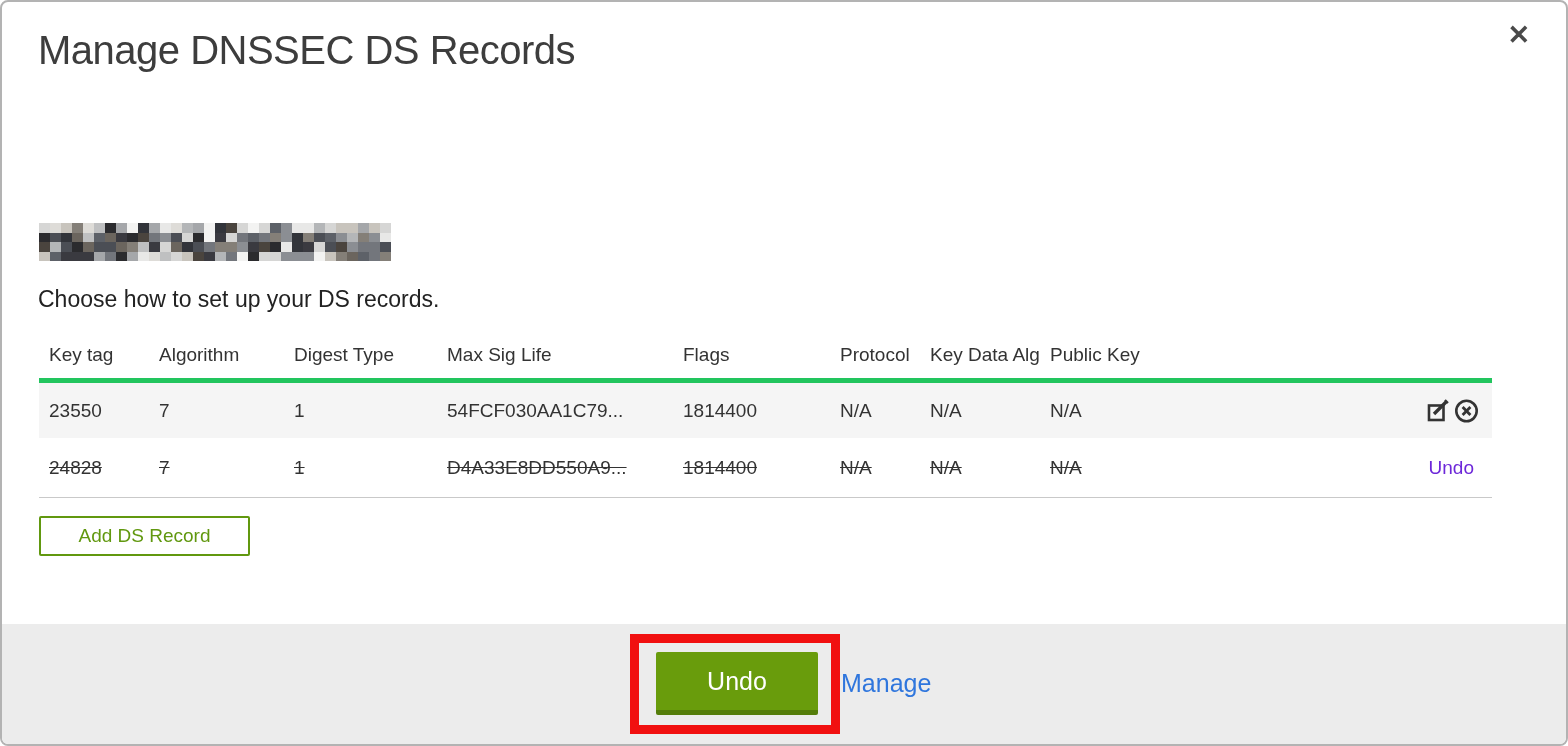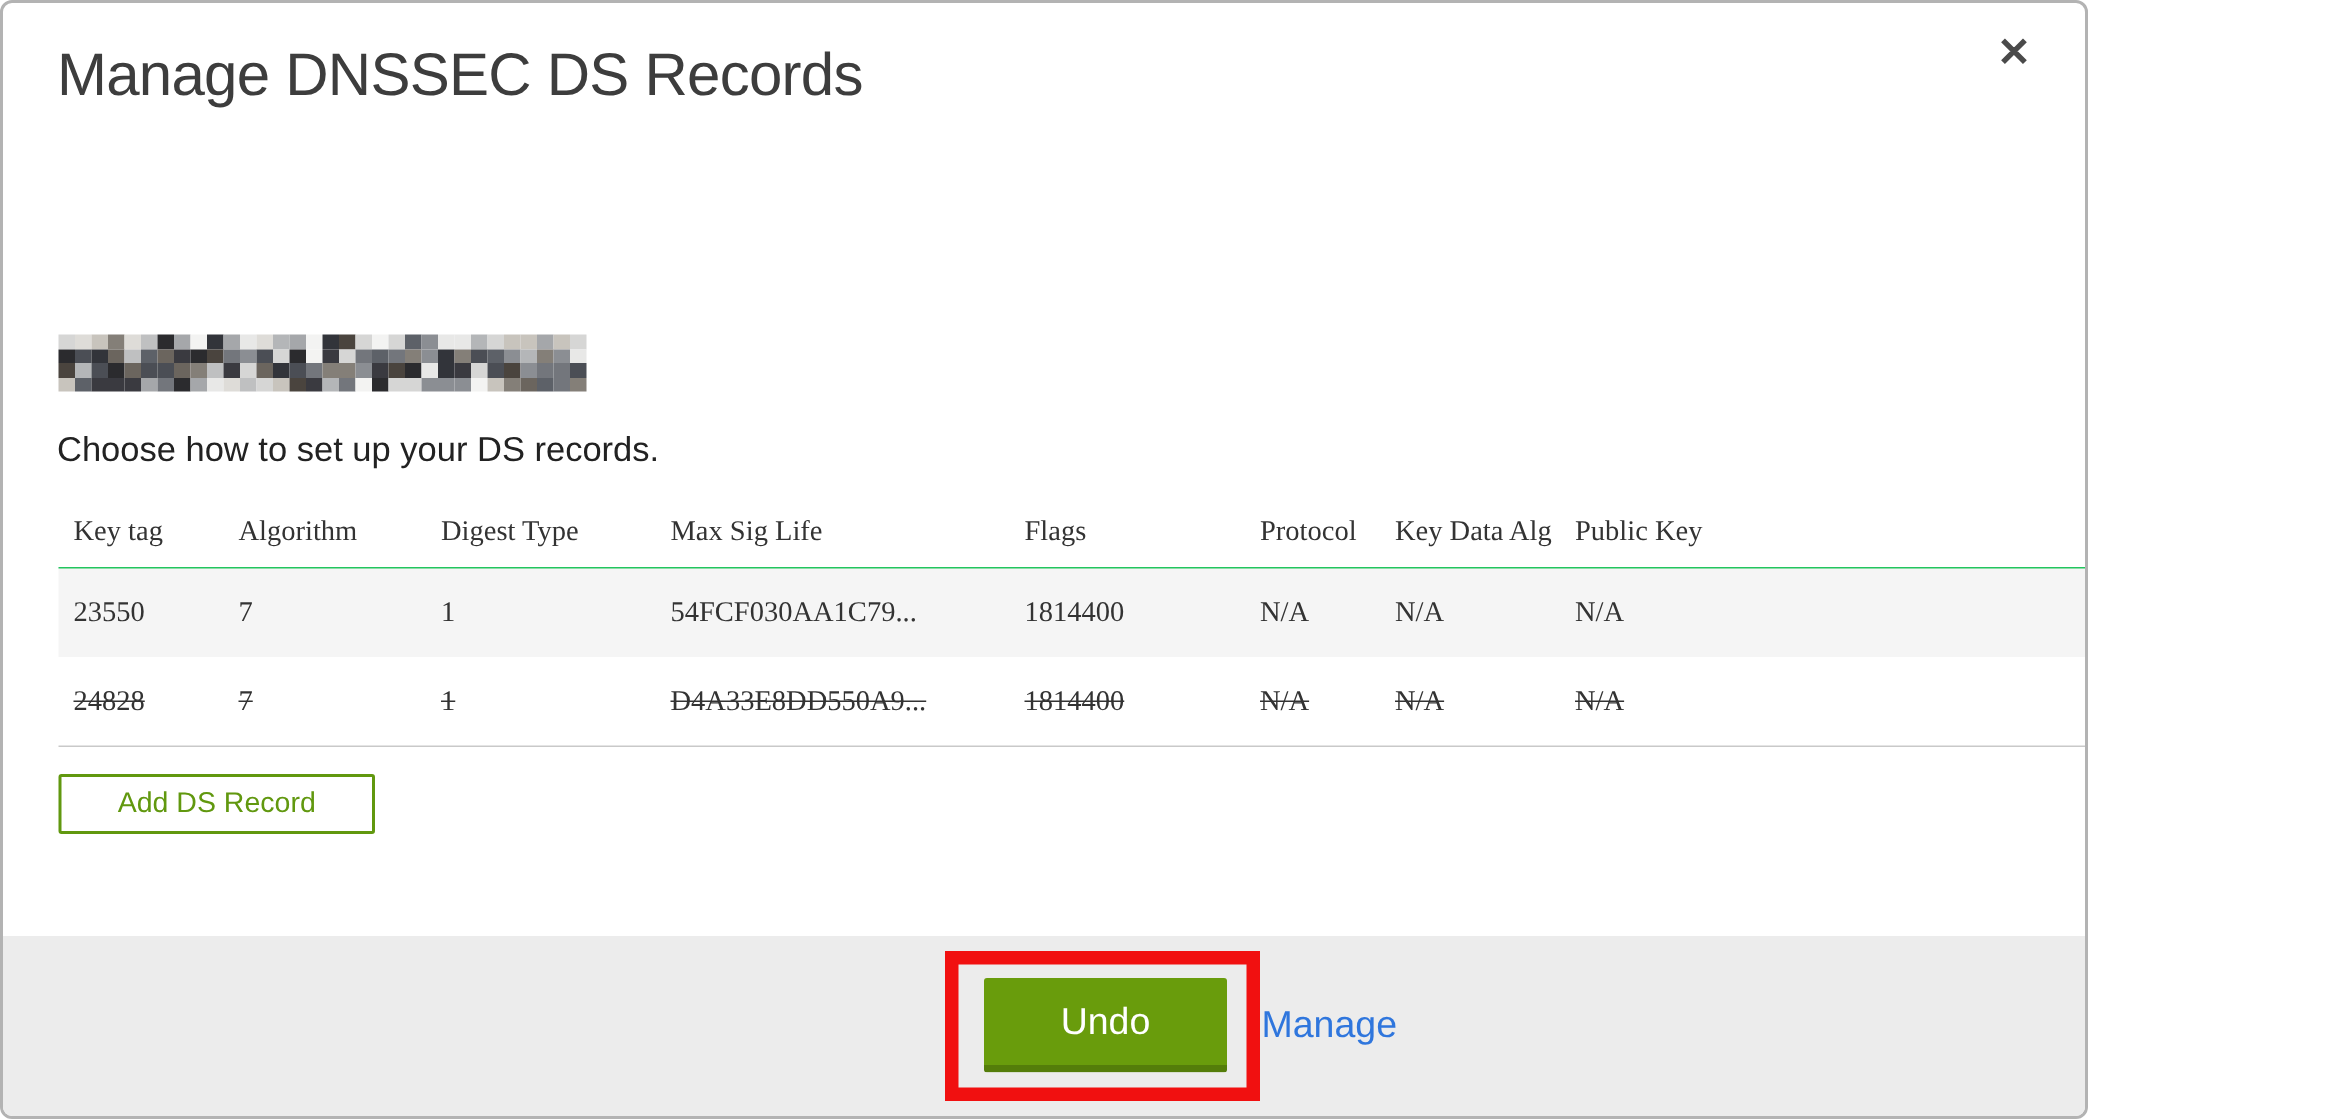--- a/index.html
+++ b/index.html
@@ -1,18 +1,18 @@
 <!DOCTYPE html>
 <html><head>
 <meta charset="utf-8">
 <style>
   * { margin:0; padding:0; box-sizing:border-box; }
   html,body { width:1568px; height:746px; background:#fff; }
   .page {
-    position:relative; width:1392px; height:746px;
+    position:relative; width:1568px; height:746px;
     background:#ffffff;
     border:2px solid #b3b3b3; border-radius:8px;
     overflow:hidden;
     font-family:"Liberation Sans", sans-serif;
     color:#222;
   }
   .title {
     position:absolute; left:36px; top:26px;
     font-size:40px; font-weight:400; color:#3d3d3d;
     letter-spacing:-0.5px;
@@ -34,26 +34,25 @@
     font-size:23px; color:#222;
   }
   .table {
     position:absolute; left:37px; top:330px; width:1453px;
     font-size:19px; color:#333;
   }
   .tr {
     display:grid;
     grid-template-columns:120px 135px 153px 236px 157px 90px 120px 165px 167px 1fr;
     align-items:center;
-    font-family:Liberation Serif, serif;
   }
   .tr > div:first-child { padding-left:10px; }
   .thead { height:46px; color:#333; }
   .row { height:60px; }
-  .row-normal { background:#f5f5f5; border-top:1px solid #22c55e; }
+  .row-normal { background:#f5f5f5; border-top:5px solid #22c55e; }
   .row-deleted { background:#ffffff; border-bottom:1px solid #c9c9c9; }
   .row-deleted .cell { text-decoration:line-through; }
   .actions { display:flex; justify-content:flex-end; align-items:center; padding-right:12px; gap:1px; }
   .icon-btn { width:27px; height:27px; cursor:pointer; display:block; }
   .undo-cell { text-align:right; padding-right:18px; }
   .undo-link { color:#6d28d9; text-decoration:none; font-size:19px; cursor:pointer; }
   .add-btn {
     position:absolute; left:37px; top:514px;
     width:211px; height:40px;
     background:#ffffff; border:2px solid #61980f; border-radius:2px;

